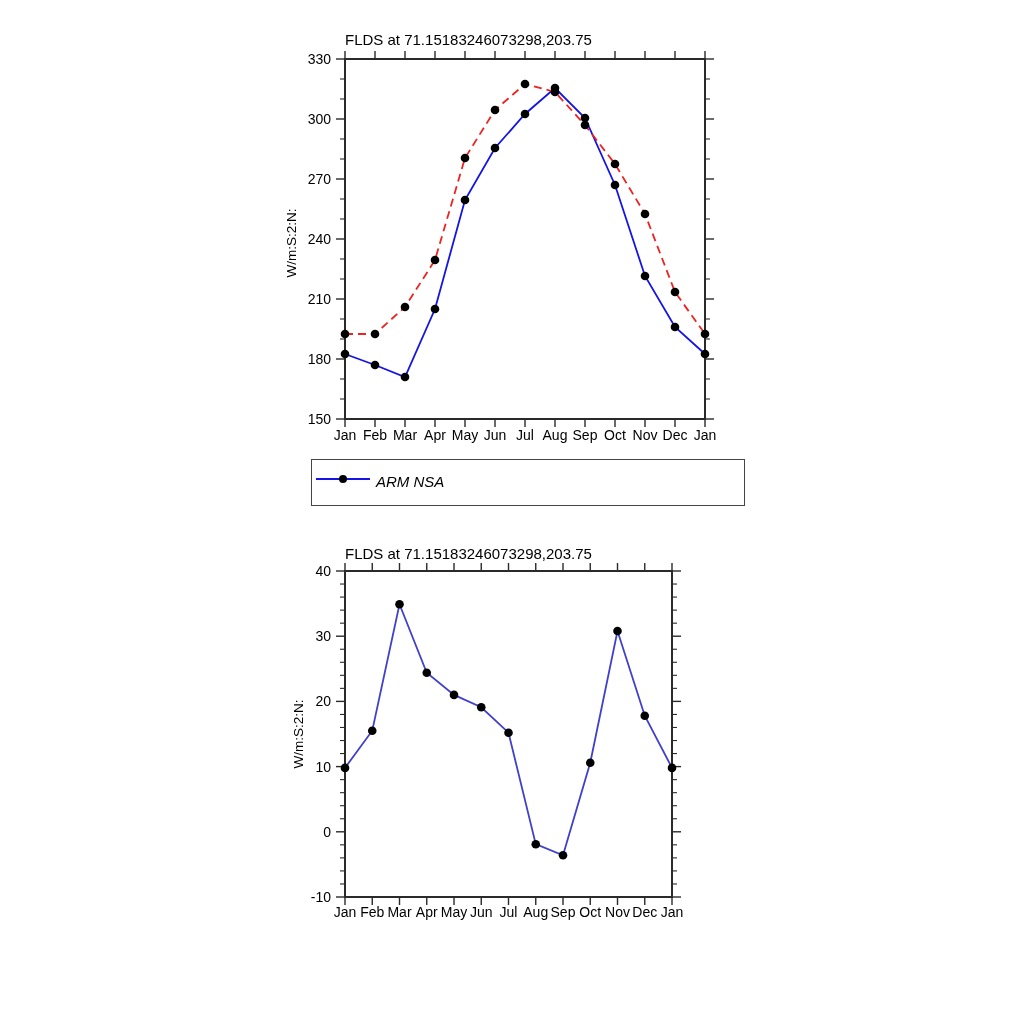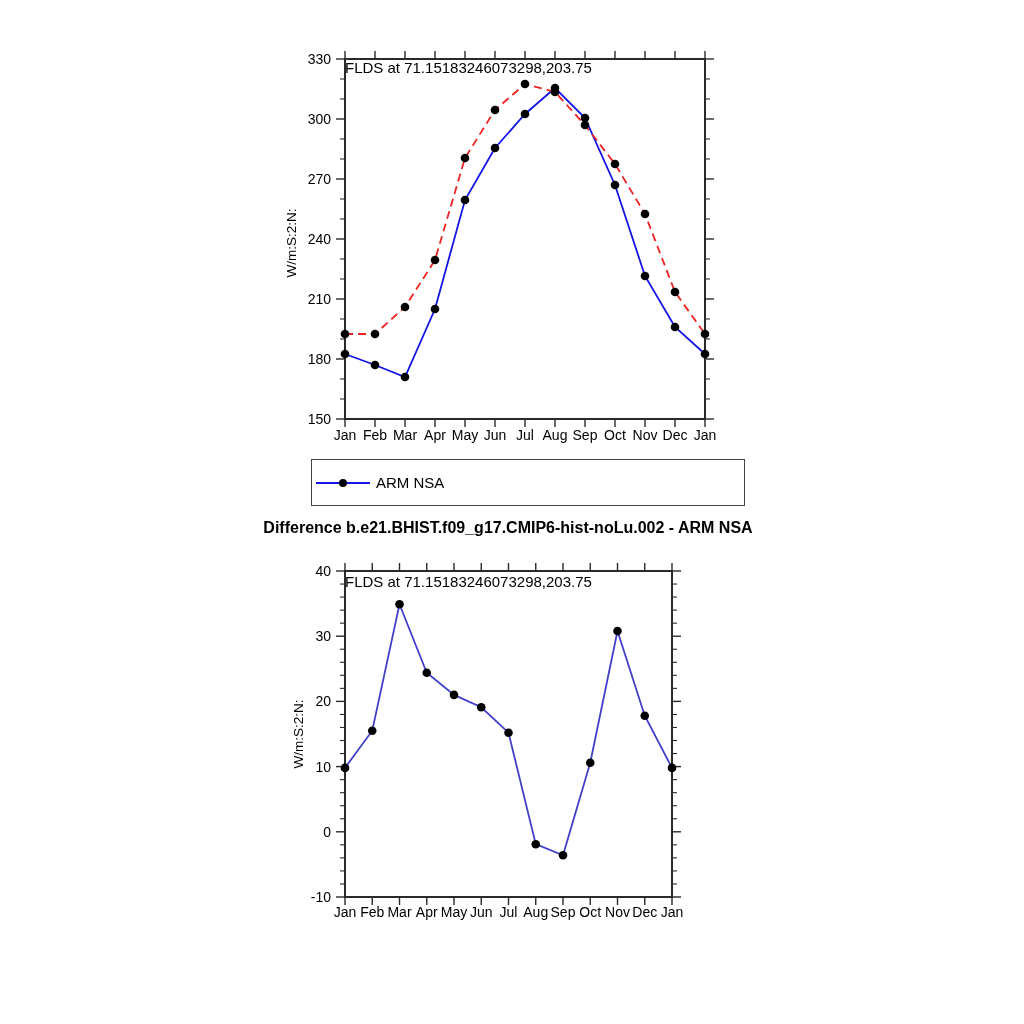--- a/index.html
+++ b/index.html
@@ -6,38 +6,38 @@
   #canvas {
     position: relative; width: 1024px; height: 1024px; background: #ffffff;
     font-family: "Liberation Sans", "DejaVu Sans", sans-serif; color: #000;
     overflow: hidden;
   }
   #plot-svg { position: absolute; left: 0; top: 0; }
   .chart-title {
     position: absolute; font-weight: bold; font-size: 16px; white-space: nowrap;
     transform: translateX(-50%);
   }
-  .chart-subtitle { position: absolute; font-size: 15px; white-space: nowrap; margin-top: 28px; }
+  .chart-subtitle { position: absolute; font-size: 15px; white-space: nowrap; }
   #title-1 { left: 525px; top: 4px; }
   #subtitle-1 { left: 345px; top: 31px; }
   #title-2 { left: 508px; top: 519px; }
   #subtitle-2 { left: 345px; top: 545px; }
   .ylabel {
     position: absolute; font-size: 13.5px; white-space: nowrap;
     transform: translate(-50%, -50%) rotate(-90deg);
   }
   #ylabel-1 { left: 291px; top: 243px; }
   #ylabel-2 { left: 298px; top: 734px; }
   #legend {
     position: absolute; left: 311px; top: 459px; width: 434px; height: 47px;
     border: 1px solid #444; box-sizing: border-box;
     display: flex; flex-direction: column; justify-content: space-evenly;
     padding: 1px 2px;
   }
-  .legend-row { display: flex; align-items: center; height: 20px; }
+  .legend-row { display: flex; align-items: flex-start; height: 20px; font-style: italic; }
   .legend-key { flex: 0 0 auto; }
   .legend-label { font-size: 15px; margin-left: 4px; white-space: nowrap; }
 </style>
 </head>
 <body>
 
 <div id="canvas">
 
   <svg id="plot-svg" width="1024" height="1024">
       <g>
@@ -295,17 +295,16 @@
   <div id="legend">
     <div class="legend-row">
       <svg class="legend-key" width="58" height="12">
         <line x1="2" y1="6" x2="56" y2="6" stroke-width="1.8" stroke="#1414e6"></line>
         <circle cx="29" cy="6" r="4" fill="#000000"></circle>
       </svg>
       <span class="legend-label">ARM NSA</span>
     </div>
   </div>
 
-  <div class="chart-title" id="title-2">Difference b.e21.BHIST.f09_g17.CMIP6-hist-noLu.002 - ARM NSA</div>
   <div class="chart-subtitle" id="subtitle-2">FLDS at 71.15183246073298,203.75</div>
   <div class="ylabel" id="ylabel-2">W/m:S:2:N:</div>
 
 </div>
 
 </body></html>

